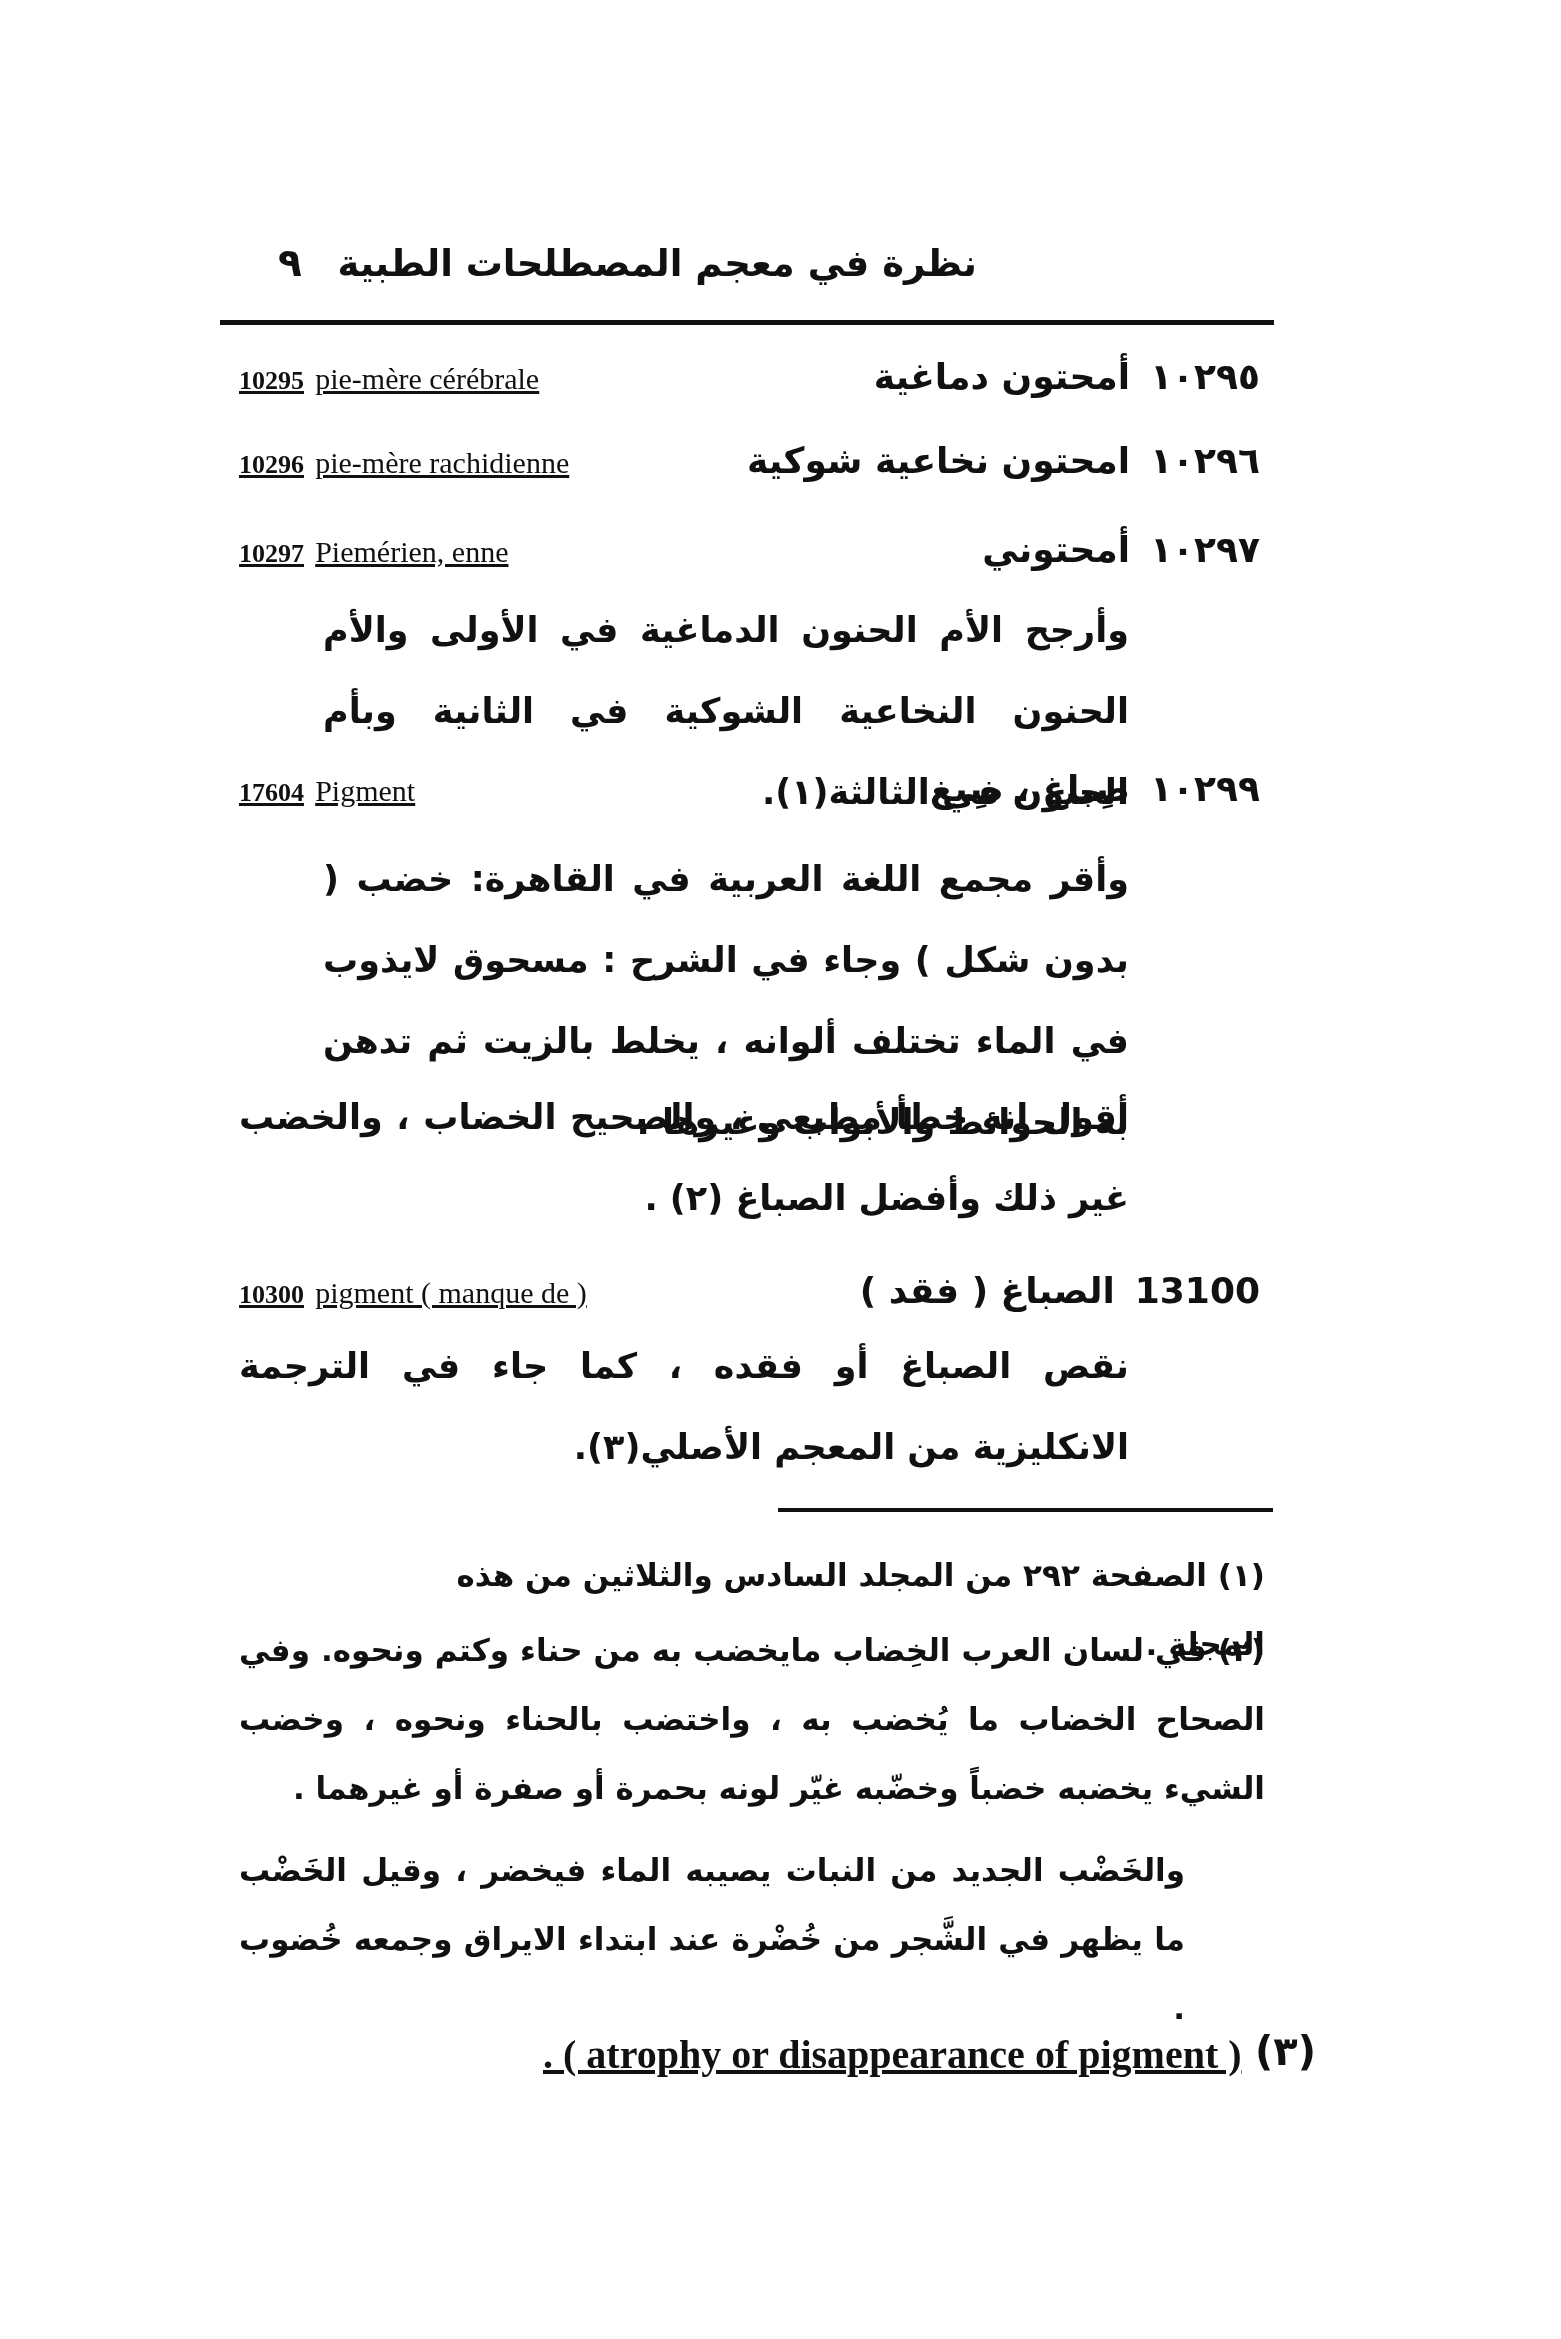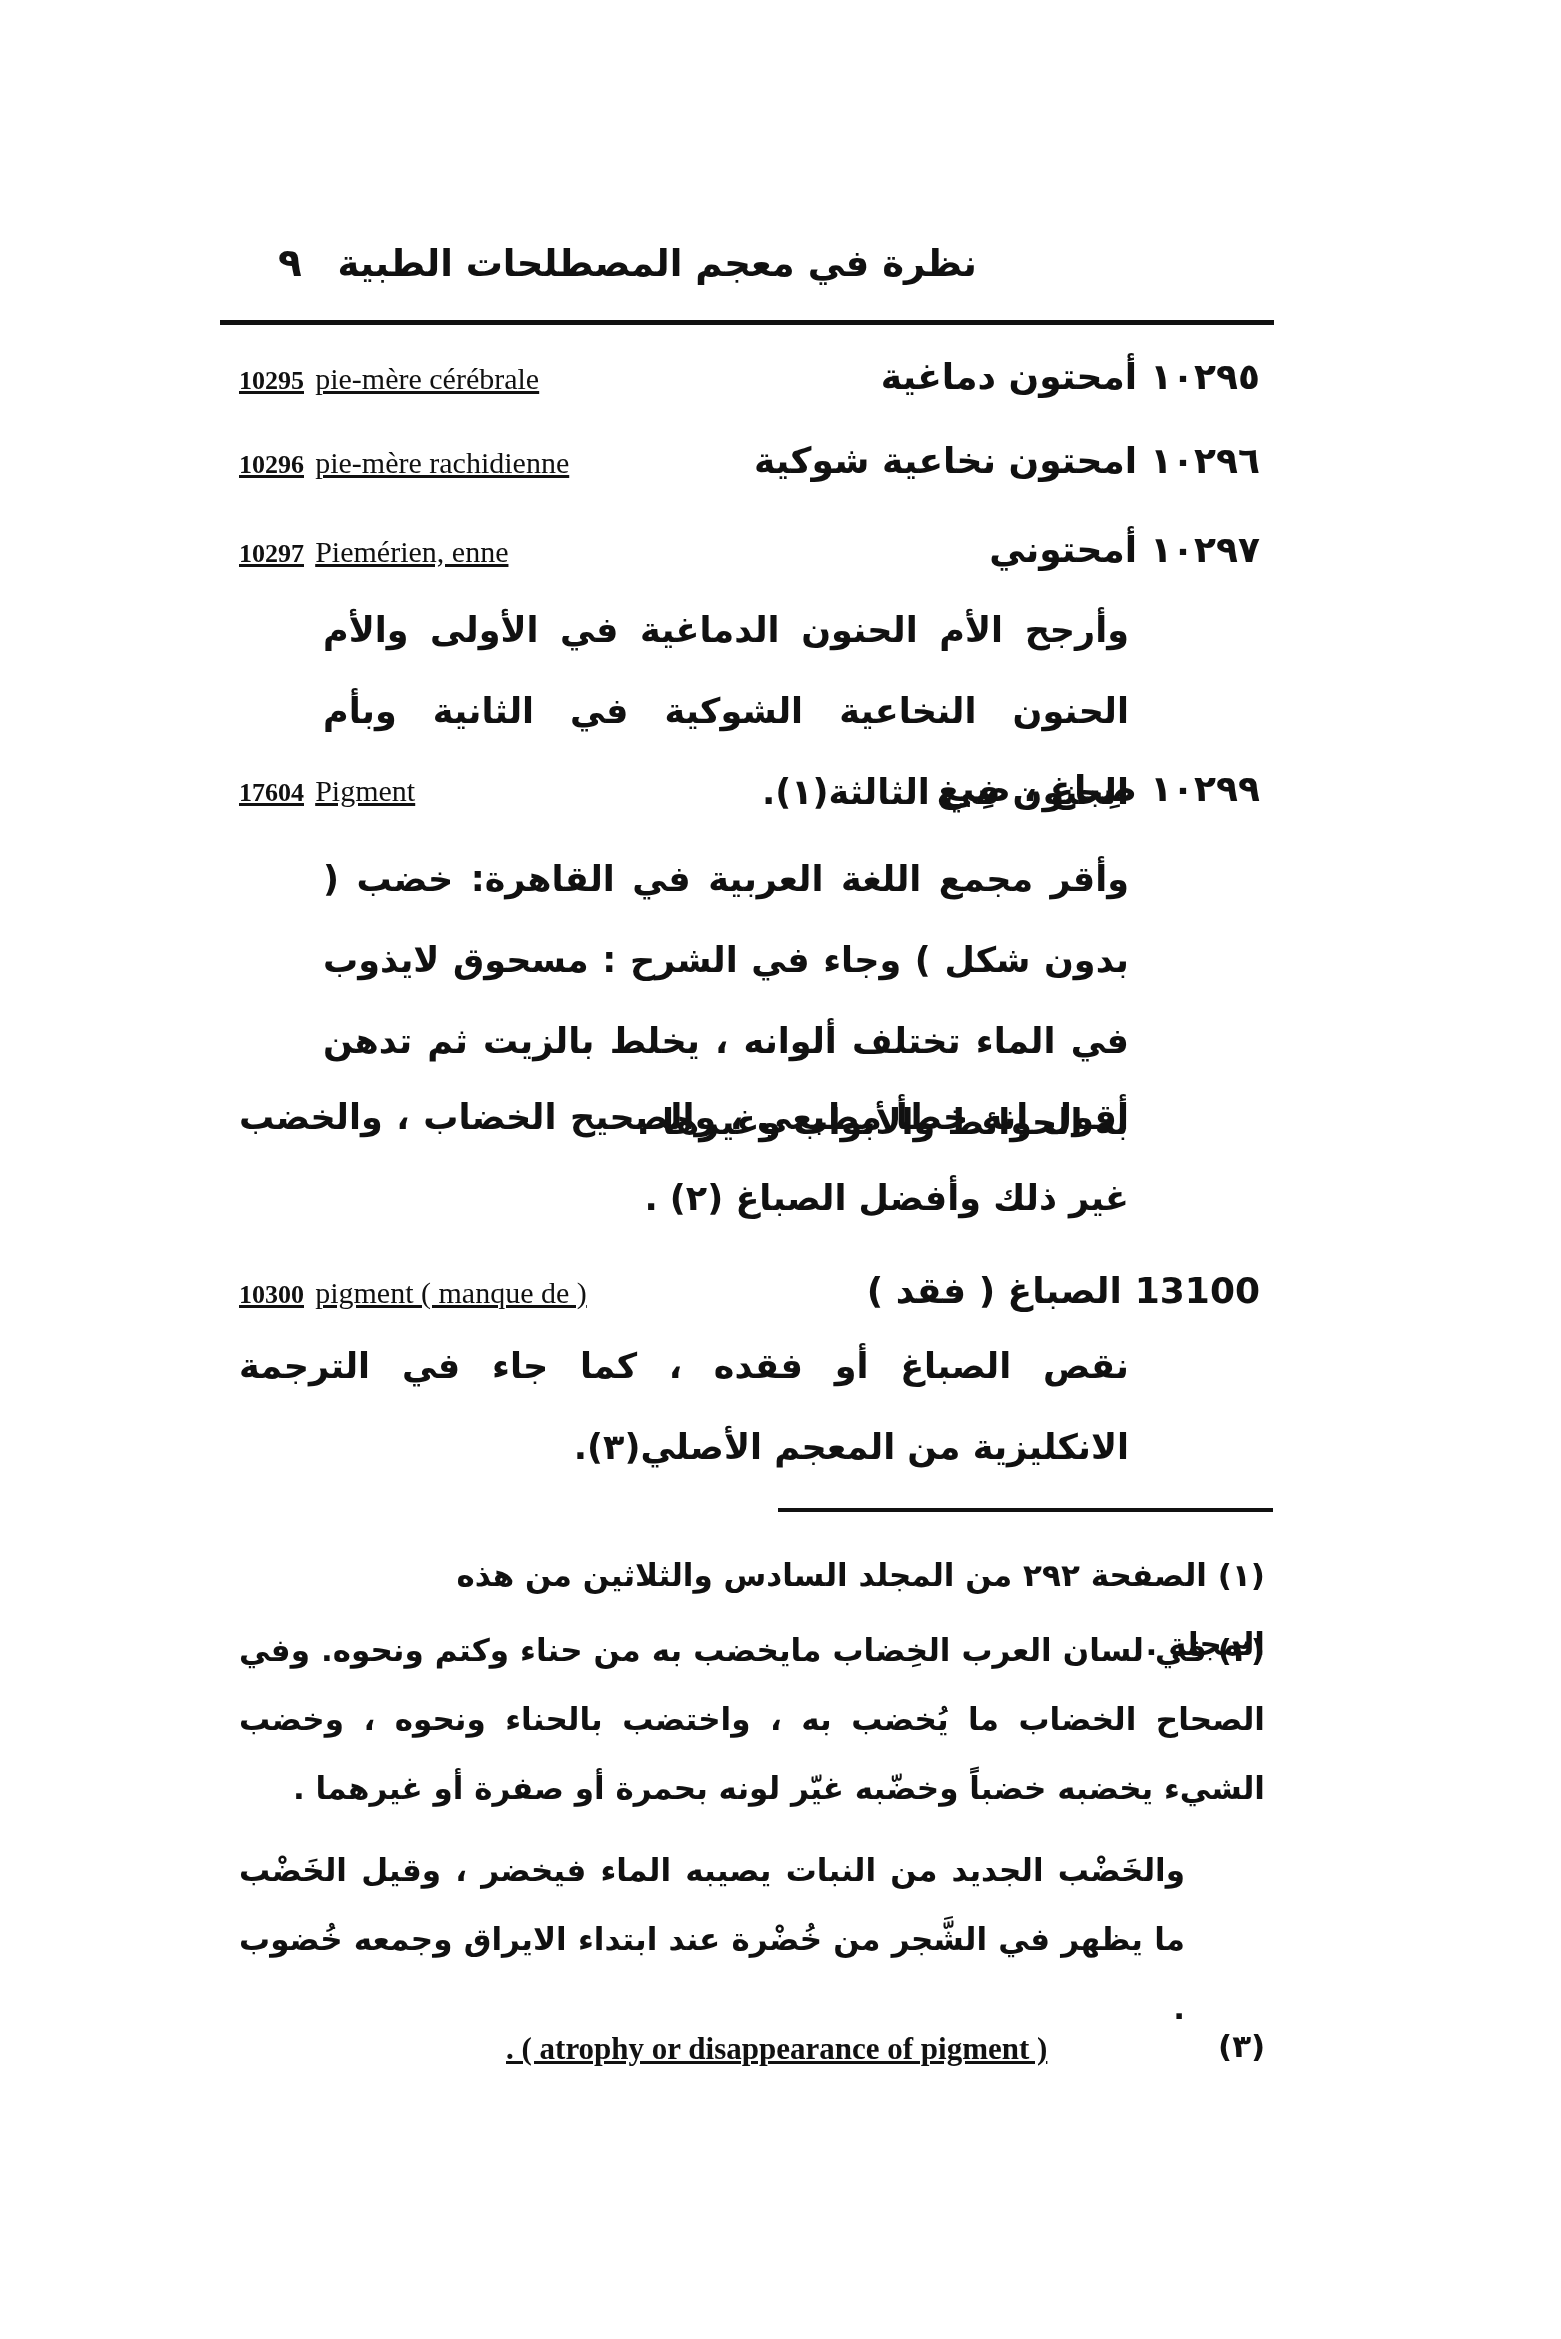--- a/index.html
+++ b/index.html
@@ -9,27 +9,27 @@
     .en { font-family: "Liberation Serif", serif; direction: ltr; text-decoration: underline; }
     .header { position: absolute; left: 220px; top: 234px; width: 1049px; height: 75px; }
     .running-title { position: absolute; right: 292px; top: 7.5px; font-size: 37px; white-space: nowrap; }
     .page-num { position: absolute; left: 58px; top: 5.6px; font-size: 39px; }
     .header-rule { position: absolute; left: 220px; top: 320px; width: 1054px; height: 4.7px; background: #111; }
 
     .entry { position: absolute; left: 239px; width: 1021px; height: 47px; }
     .entry .en-term { position: absolute; left: 0; top: 5.6px; font-size: 30px; white-space: nowrap; }
     .entry .en-term .num { font-weight: bold; font-size: 26px; margin-right: 11.2px; }
     .entry .ar-term { position: absolute; right: 0; top: 0; font-size: 36px; white-space: nowrap; }
-    .entry .ar-term .num { margin-left: 13px; }
+    .entry .ar-term .num { margin-left: 20px; }
 
     .para { position: absolute; font-size: 35px; line-height: 81px; text-align: justify; text-align-last: right; }
 
     .footnote-rule { position: absolute; left: 778px; top: 1508px; width: 495px; height: 3.7px; background: #111; }
     .fn { position: absolute; font-size: 31px; line-height: 69px; }
-    .fn-en { position: absolute; font-size: 31px; white-space: nowrap; }
+    .fn-en { position: absolute; font-size: 40px; white-space: nowrap; margin-left: 37px; }
   </style>
 </head>
 <body>
 
 <div class="page">
 
   <div class="header">
     <span class="ar page-num">٩</span>
     <span class="ar running-title">نظرة في معجم المصطلحات الطبية</span>
   </div>

